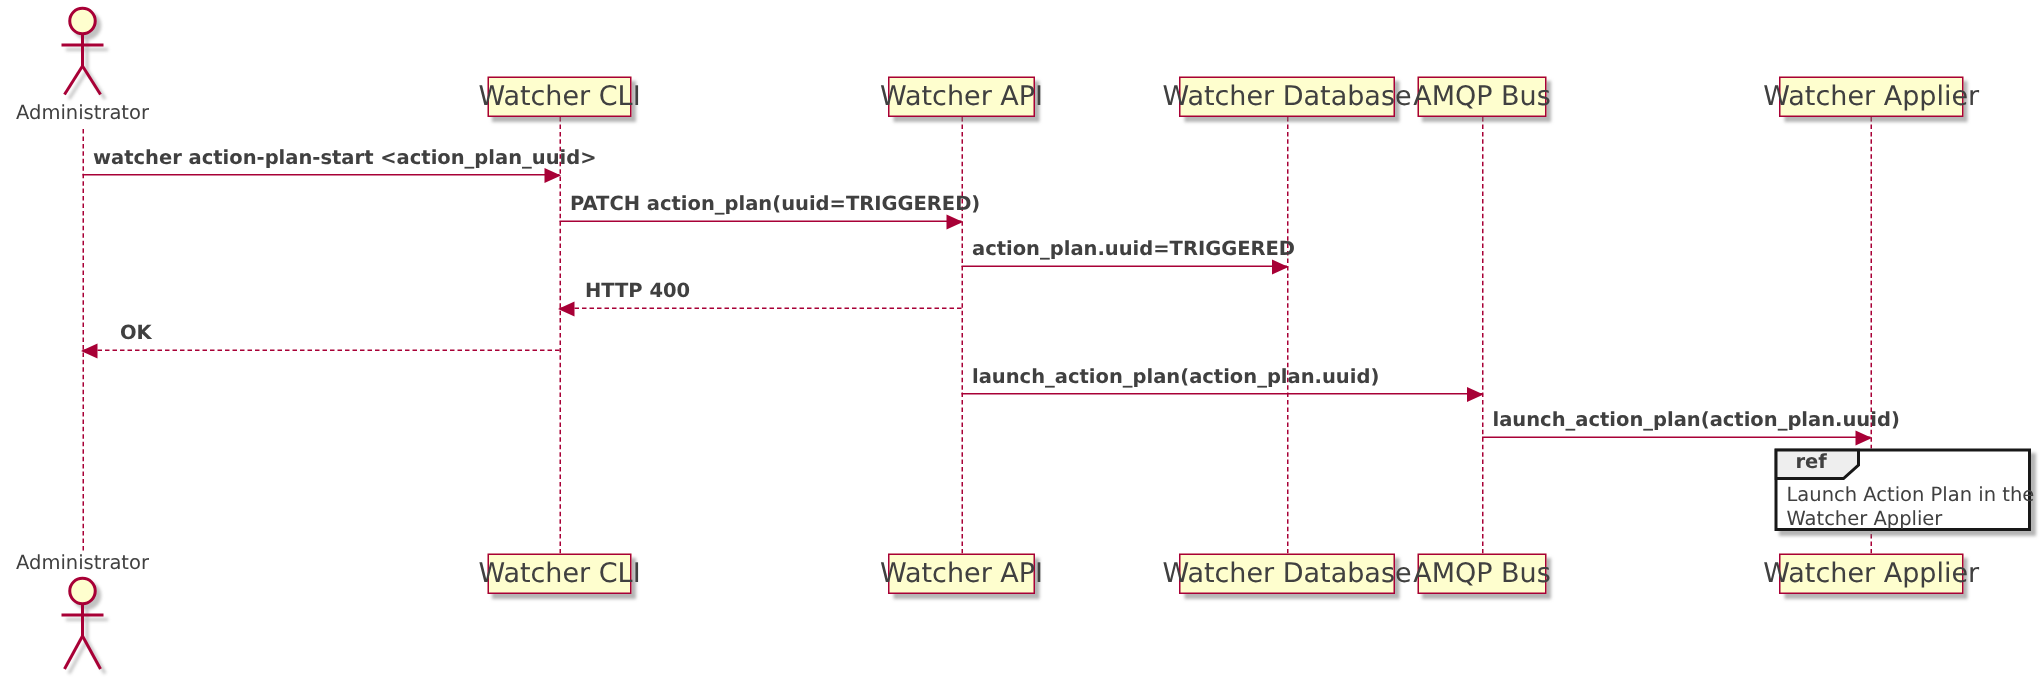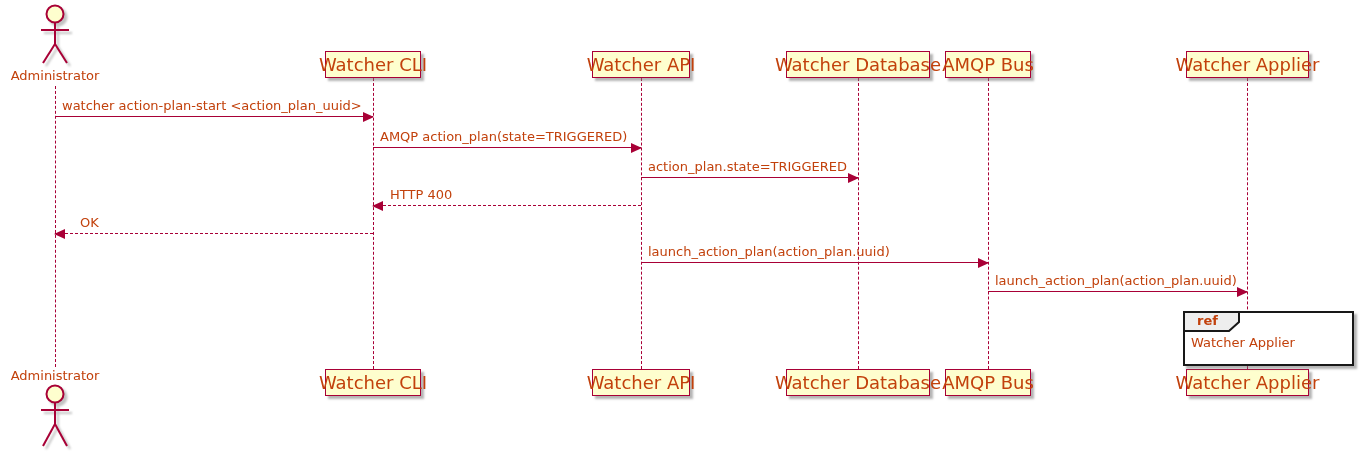--- a/index.html
+++ b/index.html
@@ -1,21 +1,21 @@
 <!DOCTYPE html>
 <html><head>
 <meta charset="utf-8">
 <style>
   html,body{margin:0;padding:0;background:#ffffff;}
   .canvas{
     position:relative;
     width:1362px;height:456px;
     background:#ffffff;
     font-family:"DejaVu Sans","Liberation Sans",sans-serif;
-    color:#c2410c;
+    color:#404040;
     overflow:hidden;
   }
   
   .pbox{
     position:absolute;
     height:27px;
     background:#FEFECE;
     border:1.7px solid #A80036;
     box-shadow:3px 3px 2px rgba(120,120,120,0.55);
     display:flex;align-items:center;justify-content:center;
@@ -46,20 +46,21 @@
   .msg .line.solid{border-top:1.5px solid #A80036;}
   .msg .line.dashed{border-top:1.5px dashed #A80036;}
   .msg .ah{position:absolute;width:0;height:0;border-style:solid;top:-4.5px;}
   .msg .ah.right{right:-1px;border-width:5px 0 5px 11px;border-color:transparent transparent transparent #A80036;}
   .msg .ah.left{left:-1px;border-width:5px 11px 5px 0;border-color:transparent #A80036 transparent transparent;}
   .msg-label{
     position:absolute;
     top:-18px;
     font-size:13px;
     white-space:nowrap;
+    font-weight:bold;
   }
   
   .ref-box{
     position:absolute;
     background:#ffffff;
     border:2px solid #181818;
     box-shadow:3px 3px 2px rgba(120,120,120,0.55);
     box-sizing:border-box;
     z-index:5;
   }
@@ -119,27 +120,27 @@
 
   <div class="msg" style="left:55px;top:116px;width:318px;">
     <div class="line solid"></div>
     <div class="ah right"></div>
     <div class="msg-label" style="left:7px;">watcher action-plan-start &lt;action_plan_uuid&gt;</div>
   </div>
 
   <div class="msg" style="left:373px;top:147px;width:268px;">
     <div class="line solid"></div>
     <div class="ah right"></div>
-    <div class="msg-label" style="left:7px;">AMQP action_plan(state=TRIGGERED)</div>
+    <div class="msg-label" style="left:7px;">PATCH action_plan(uuid=TRIGGERED)</div>
   </div>
 
   <div class="msg" style="left:641px;top:177px;width:217px;">
     <div class="line solid"></div>
     <div class="ah right"></div>
-    <div class="msg-label" style="left:7px;">action_plan.state=TRIGGERED</div>
+    <div class="msg-label" style="left:7px;">action_plan.uuid=TRIGGERED</div>
   </div>
 
   <div class="msg" style="left:373px;top:205px;width:268px;">
     <div class="line dashed"></div>
     <div class="ah left"></div>
     <div class="msg-label" style="left:17px;">HTTP 400</div>
   </div>
 
   <div class="msg" style="left:55px;top:233px;width:318px;">
     <div class="line dashed"></div>
@@ -152,23 +153,24 @@
     <div class="ah right"></div>
     <div class="msg-label" style="left:7px;">launch_action_plan(action_plan.uuid)</div>
   </div>
 
   <div class="msg" style="left:988px;top:291px;width:259px;">
     <div class="line solid"></div>
     <div class="ah right"></div>
     <div class="msg-label" style="left:7px;">launch_action_plan(action_plan.uuid)</div>
   </div>
 
-  <div class="ref-box" style="left:1183px;top:299px;width:171px;height:55px;margin-top:12px;">
+  <div class="ref-box" style="left:1183px;top:299px;width:171px;height:55px;">
     <svg class="ref-tab" viewBox="0 0 58 21">
       <polygon points="1,1 56,1 56,11 46,20 1,20" fill="#EEEEEE" stroke="#181818" stroke-width="2"></polygon>
     </svg>
     <div class="ref-tab-label">ref</div>
     <div class="ref-text">
+      <div>Launch Action Plan in the</div>
       <div>Watcher Applier</div>
     </div>
   </div>
 
 </div>
 
 </body></html>

